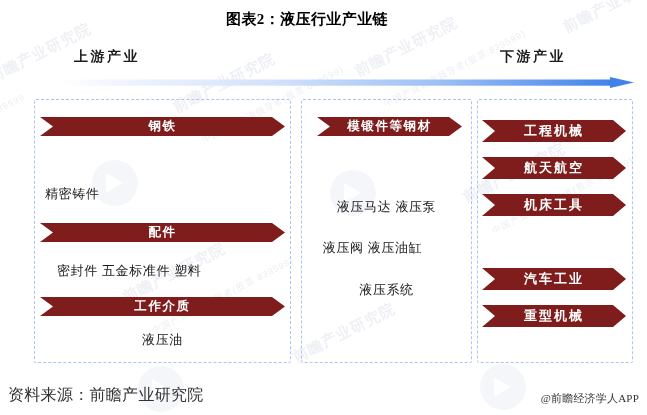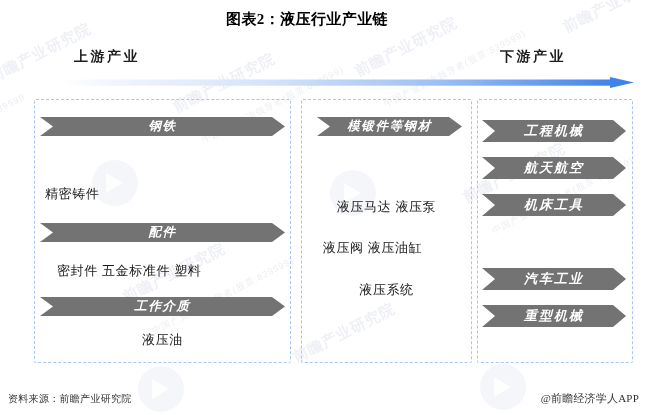--- a/index.html
+++ b/index.html
@@ -94,50 +94,49 @@
   #panel-up    { left: 34px;  top: 99px; width: 257px;  height: 264px; }
   #panel-mid   { left: 301px; top: 99px; width: 171px;  height: 264px; }
   #panel-down  { left: 477px; top: 99px; width: 156px;  height: 264px; }
 
   
   .banner {
     position: absolute;
     display: flex;
     align-items: center;
     justify-content: center;
-    background: #737373;
+    background: #7f1d1d;
     color: #ffffff;
     font-size: 12.5px;
     font-weight: 700;
     letter-spacing: 1.6px;
     white-space: nowrap;
     -webkit-clip-path: polygon(0 0, calc(100% - 13px) 0, 100% 50%, calc(100% - 13px) 100%, 0 100%, 13px 50%);
     clip-path: polygon(0 0, calc(100% - 13px) 0, 100% 50%, calc(100% - 13px) 100%, 0 100%, 13px 50%);
     text-shadow: 0 0 1px rgba(0,0,0,0.10);
-    font-style: italic;
   }
   .banner-wide { height: 19px; }
   .banner-down { height: 22px; font-size: 13px; letter-spacing: 2px; }
 
   
   .body-text {
     position: absolute;
     font-size: 13px;
     color: #1a1a1a;
     letter-spacing: 0.6px;
     white-space: nowrap;
   }
   .body-text.center { text-align: center; }
 
   
   .footer-left {
     position: absolute;
     left: 8px;
     bottom: 9px;
-    font-size: 10px;
+    font-size: 16px;
     color: #333333;
     letter-spacing: 0.3px;
     font-family: "Liberation Serif", "DejaVu Serif", serif;
   }
   .footer-right {
     position: absolute;
     right: 8px;
     bottom: 9px;
     font-size: 11px;
     color: #333333;

